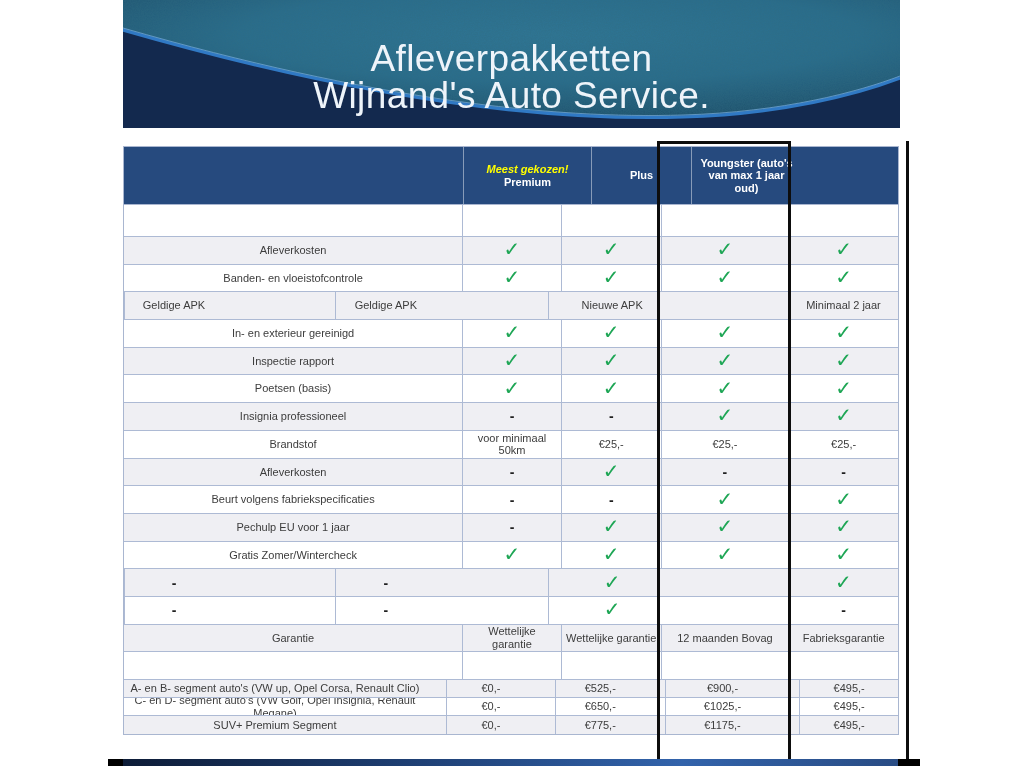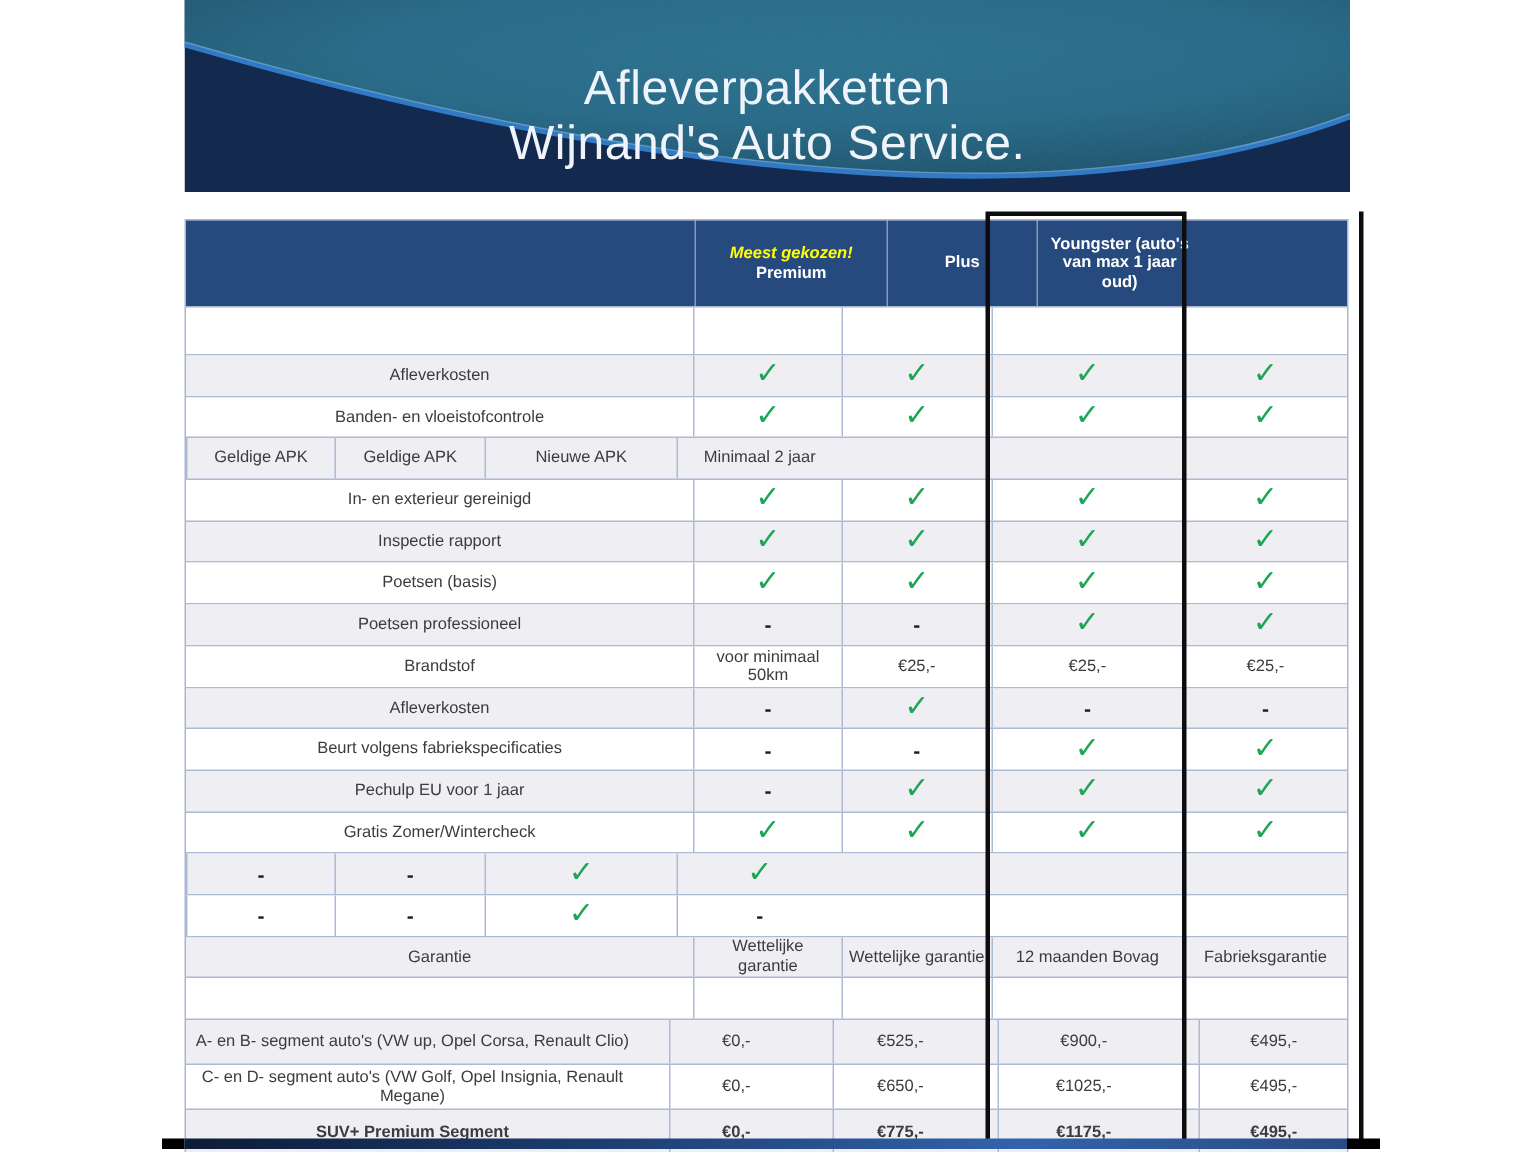--- a/index.html
+++ b/index.html
@@ -3,36 +3,36 @@
 <meta charset="utf-8">
 <style>
   html,body{margin:0;padding:0;background:#ffffff;}
   body{width:1024px;height:768px;font-family:"Liberation Sans",sans-serif;}
   .stage{position:relative;width:1024px;height:768px;overflow:hidden;background:#ffffff;}
 
   
   .banner{position:absolute;left:123px;top:0;width:777px;height:128px;}
   .banner svg{display:block;}
   .banner-title{position:absolute;left:0;top:40px;width:100%;text-align:center;
-    color:#eef4fa;font-size:32px;line-height:37px;letter-spacing:.4px;font-weight:400;}
+    color:#eef4fa;font-size:37px;line-height:37px;letter-spacing:.4px;font-weight:400;}
 
   
   .pkg-table{position:absolute;left:123px;top:146px;width:776px;box-sizing:border-box;
     border:1px solid #a9b6d0;background:#fff;}
   .thead{display:flex;height:58px;box-sizing:border-box;background:#264a7e;
     border-bottom:1px solid #a9b6d0;color:#fff;font-weight:bold;font-size:11.5px;}
   .thead .cell{border-left:1px solid rgba(255,255,255,.45);color:#fff;}
   .thead .c0{border-left:none;}
   .badge{display:block;color:#ffff00;font-style:italic;font-weight:bold;}
 
-  .trow{display:flex;box-sizing:border-box;border-bottom:1px solid #adbad4;background:#ffffff;}
+  .trow{display:flex;box-sizing:border-box;border-bottom:1px solid #adbad4;background:#ffffff;justify-content:space-between;}
   .trow.shade{background:#efeff3;}
-  .trow:last-child{border-bottom:none;font-weight:bold;}
+  .trow:last-child{border-bottom:none;}
   .feature{height:27.7px;}
-  .price{height:30px;gap:20px;}
+  .price{height:18px;gap:20px;}
   .spacer32{height:32px;}
   .spacer28{height:28px;}
 
   .cell{box-sizing:border-box;display:flex;align-items:center;justify-content:center;
     text-align:center;font-size:11px;color:#3c3c3c;padding:0 4px;line-height:1.15;
     border-left:1px solid #adbad4;overflow:hidden;}
   .c0{width:339px;border-left:none;}
   .c1{width:99px;}
   .c2{width:100px;}
   .c3{width:128px;}
@@ -180,21 +180,21 @@
             <span class="check">✓</span>
           </div>
           <div class="cell c3">
             <span class="check">✓</span>
           </div>
           <div class="cell c4">
             <span class="check">✓</span>
           </div>
         </div>
         <div class="trow feature shade">
-          <div class="cell c0">Poetsen professioneel</div>
+          <div class="cell c0">Insignia professioneel</div>
           <div class="cell c1">
             <span class="dash">-</span>
           </div>
           <div class="cell c2">
             <span class="dash">-</span>
           </div>
           <div class="cell c3">
             <span class="check">✓</span>
           </div>
           <div class="cell c4">

